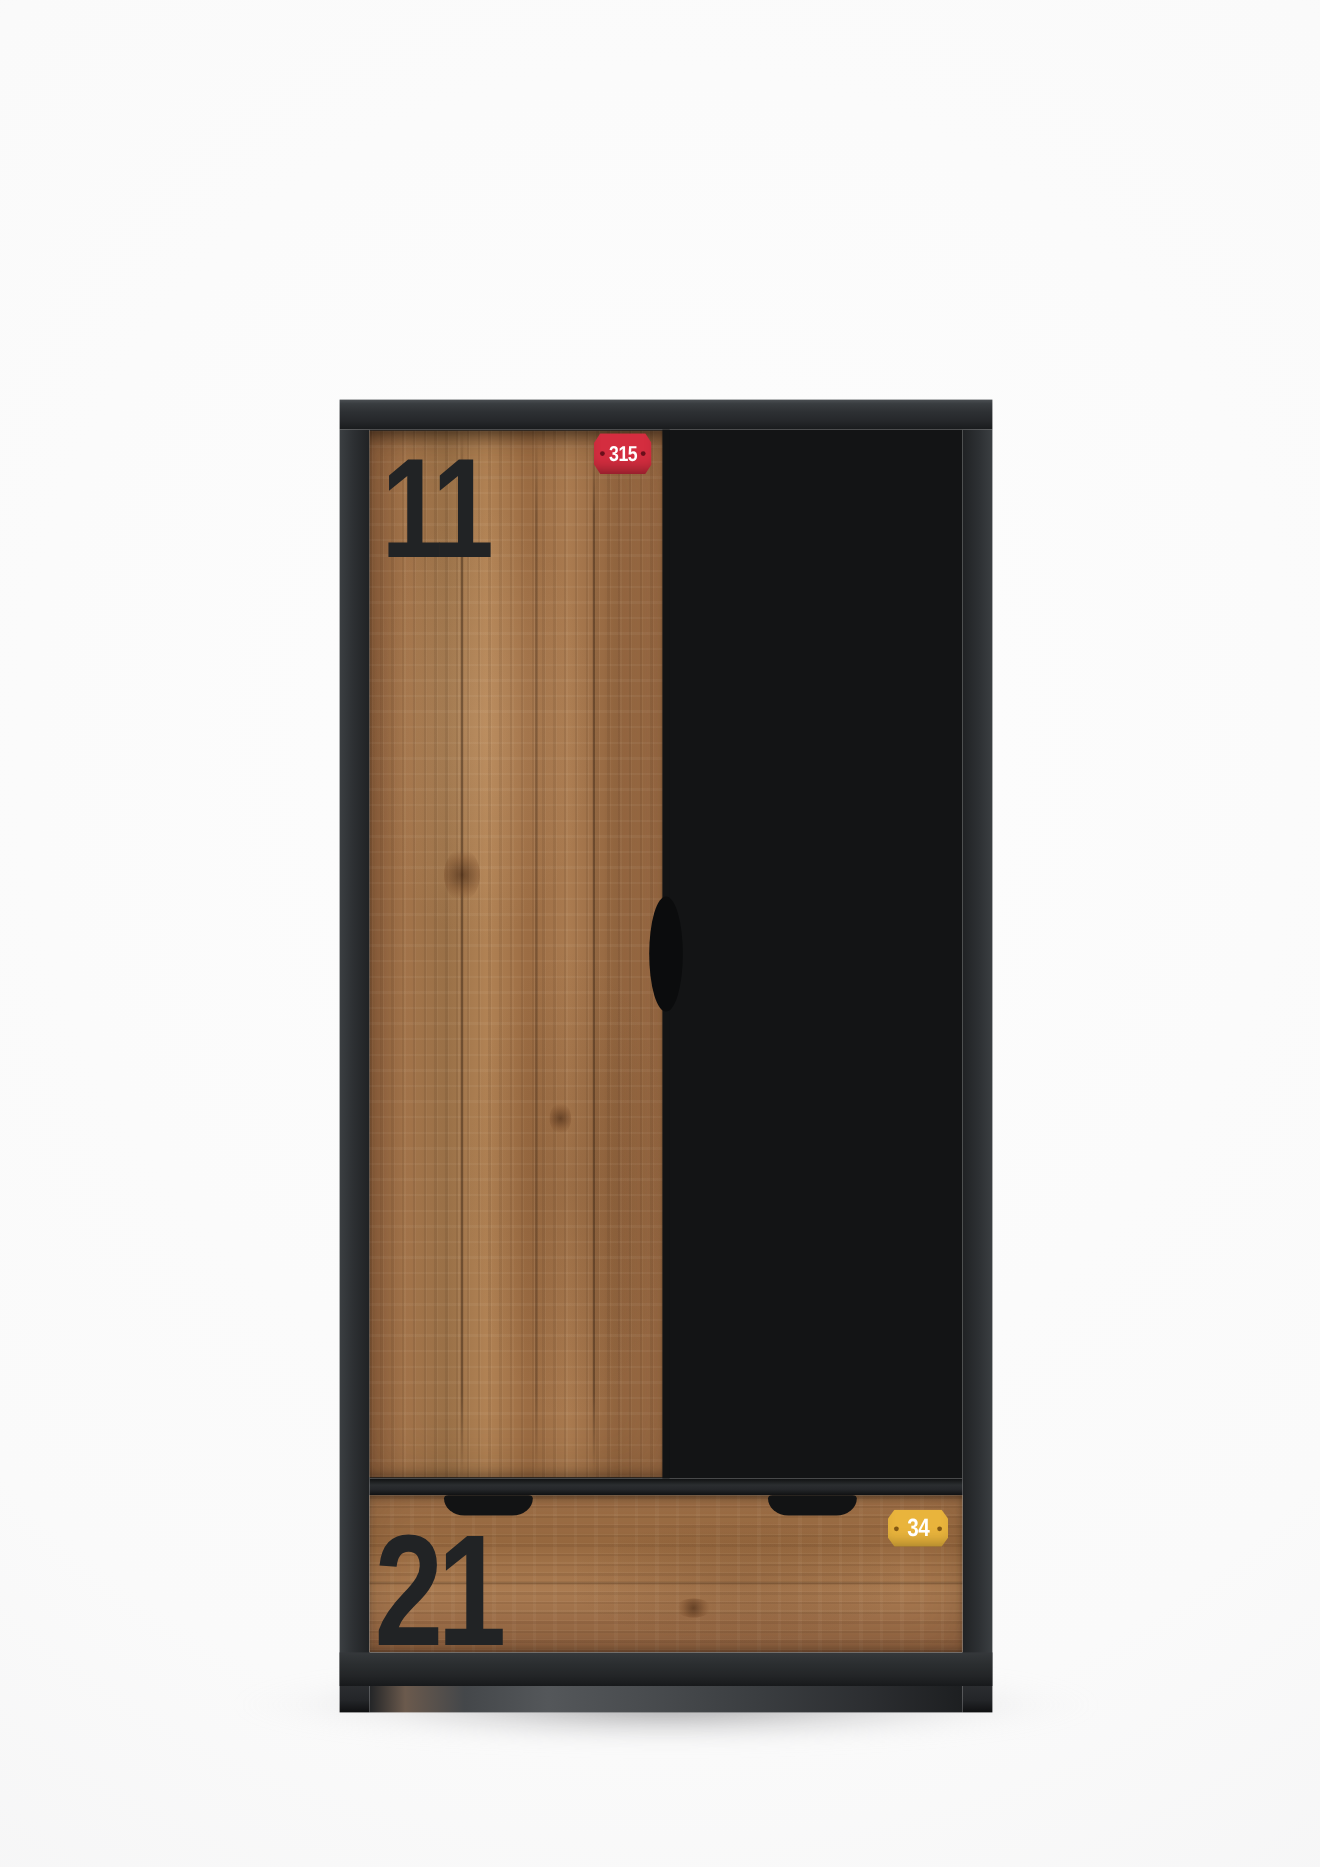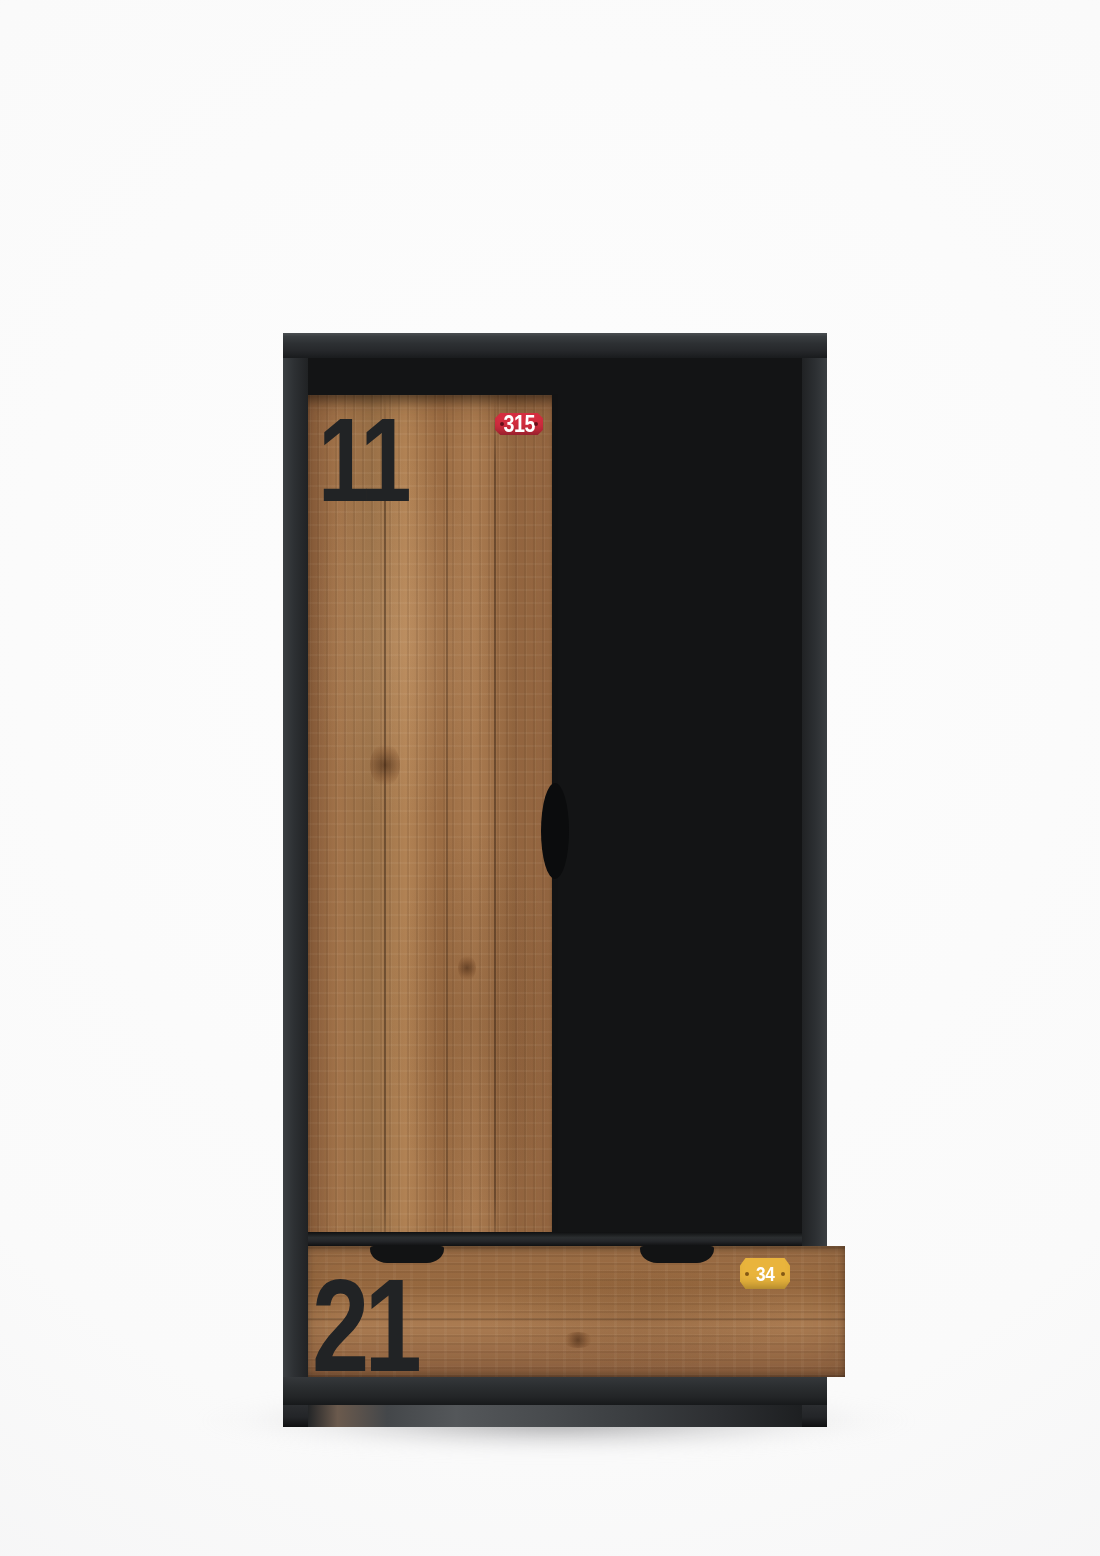--- a/index.html
+++ b/index.html
@@ -26,42 +26,41 @@
   
   .top-cap {
     left: 0; top: 0; width: 544px; height: 25px;
     background: linear-gradient(180deg, #4b4f53 0%, #393d40 14%, #2d3033 42%, #26282b 70%, #191b1d 100%);
   }
   .frame-left, .frame-right { top: 25px; width: 25px; height: 1047px; }
   .frame-left  { left: 0;  background: linear-gradient(90deg, #3b3f42 0%, #2d3033 45%, #202224 100%); }
   .frame-right { left: 519px; background: linear-gradient(270deg, #3b3f42 0%, #2d3033 45%, #202224 100%); }
 
   .doors { left: 25px; top: 25px; width: 494px; height: 874px; background: #131415; }
-  .doors > div { position: absolute; margin-top: 36px; }
+  .doors > div { position: absolute; }
 
   .wood-v {
     background:
       repeating-linear-gradient(90deg, rgba(62,38,20,0.10) 0px, rgba(62,38,20,0.10) 2px,
         rgba(255,236,210,0.05) 2px, rgba(255,236,210,0.05) 3px, rgba(0,0,0,0) 3px, rgba(0,0,0,0) 9px),
       repeating-linear-gradient(0deg, rgba(255,242,222,0.05) 0px, rgba(255,242,222,0.05) 2px,
         rgba(0,0,0,0) 2px, rgba(0,0,0,0) 13px),
       radial-gradient(ellipse 55% 30% at 38% 28%, rgba(255,216,172,0.14) 0%, rgba(255,216,172,0) 70%),
       radial-gradient(ellipse 50% 32% at 68% 72%, rgba(84,48,22,0.18) 0%, rgba(84,48,22,0) 70%),
       linear-gradient(90deg, #8e613e 0%, #a5764c 12%, #997047 26%, #b18254 40%,
         #9b6c43 54%, #aa7b50 68%, #92653f 84%, #a07049 100%);
   }
   .wood-h {
     background:
       repeating-linear-gradient(0deg, rgba(62,38,20,0.10) 0px, rgba(62,38,20,0.10) 2px,
         rgba(255,236,210,0.05) 2px, rgba(255,236,210,0.05) 3px, rgba(0,0,0,0) 3px, rgba(0,0,0,0) 8px),
       repeating-linear-gradient(90deg, rgba(255,242,222,0.04) 0px, rgba(255,242,222,0.04) 3px,
         rgba(0,0,0,0) 3px, rgba(0,0,0,0) 17px),
       radial-gradient(ellipse 40% 55% at 62% 55%, rgba(84,48,22,0.16) 0%, rgba(84,48,22,0) 72%),
       linear-gradient(180deg, #a3744b 0%, #96683f 30%, #aa7b51 60%, #8e6140 100%);
-    padding-left: 43px;
   }
 
   .door { top: 1px; height: 872px; box-shadow: inset 0 12px 14px -8px rgba(0,0,0,0.55), inset 0 0 46px rgba(64,36,16,0.28), inset 0 -8px 10px -6px rgba(0,0,0,0.35); }
   .door-left  { left: 0;    width: 245px; }
   .door-right { left: 249px; width: 245px; }
 
   .plank { position: absolute; top: 0; bottom: 0; width: 2px;
     background: linear-gradient(180deg, rgba(34,18,8,0) 0%, rgba(34,18,8,0.40) 8%, rgba(34,18,8,0.40) 92%, rgba(34,18,8,0) 100%); }
   .knot { position: absolute; border-radius: 50%;
     background: radial-gradient(circle at 50% 50%, rgba(58,30,12,0.55) 0%, rgba(110,66,34,0.30) 52%, rgba(110,66,34,0) 78%); }
@@ -99,21 +98,21 @@
 
   .badge {
     position: absolute; display: flex; align-items: center; justify-content: center;
     clip-path: polygon(11% 0%, 89% 0%, 100% 24%, 100% 76%, 89% 100%, 11% 100%, 0% 76%, 0% 24%);
     font-weight: 700; font-family: "Liberation Sans", sans-serif;
   }
   .badge .badge-text { transform: scaleX(0.82); letter-spacing: -0.5px; }
   .badge::before, .badge::after { content: ""; position: absolute; top: 50%; margin-top: -2px;
     width: 4px; height: 4px; border-radius: 50%; }
   .badge::before { left: 5px; } .badge::after { right: 5px; }
-  .badge-red    { left: 187px; top: 18px; width: 48px; height: 22px; font-size: 24px; box-shadow: inset 0 -10px 12px -8px rgba(0,0,0,0.45); }
+  .badge-red    { left: 187px; top: 2px; width: 48px; height: 34px; font-size: 18px; box-shadow: inset 0 -10px 12px -8px rgba(0,0,0,0.45); }
   .badge-red::before,  .badge-red::after  { background: rgba(70,5,15,0.75); }
   .badge-white  { left: 183px; top: 9px;  width: 49px; height: 35px; font-size: 21px; box-shadow: inset 0 0 0 1px rgba(0,0,0,0.12), inset 0 -10px 12px -8px rgba(0,0,0,0.25); }
   .badge-white::before, .badge-white::after { background: #26282a; }
   .badge-yellow { left: 432px; top: 12px; width: 50px; height: 31px; font-size: 21px; box-shadow: inset 0 -10px 12px -8px rgba(0,0,0,0.35); }
   .badge-yellow::before, .badge-yellow::after { background: rgba(96,58,8,0.75); }
 </style>
 </head>
 <body>
 
 <div class="stage">

